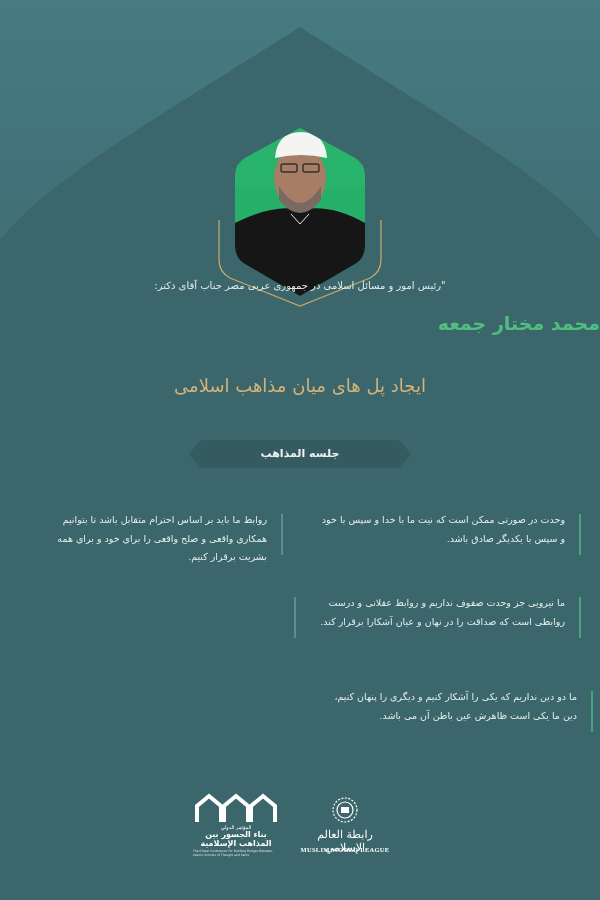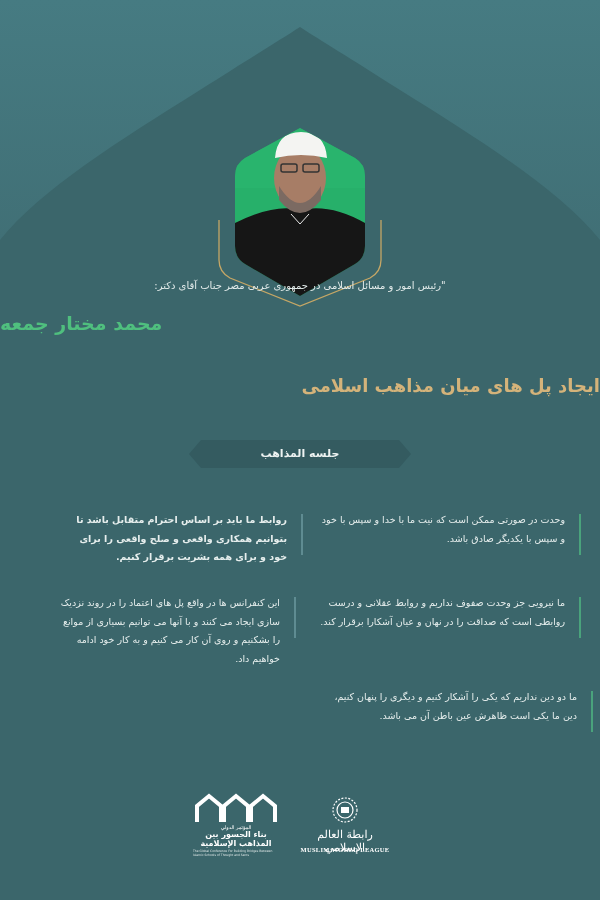--- a/index.html
+++ b/index.html
@@ -3,23 +3,23 @@
 <meta charset="utf-8">
 <style>
   html, body { margin: 0; padding: 0; }
   body { width: 600px; height: 900px; overflow: hidden; background: #3f6d73; font-family: "DejaVu Sans", sans-serif; }
   .poster { position: relative; width: 600px; height: 900px; background: linear-gradient(180deg, #467b82 0%, #3f6c72 35%, #386268 75%, #305559 100%); overflow: hidden; }
   .dome { position: absolute; left: 0; top: 0; width: 600px; height: 900px; }
   .portrait-wrap { position: absolute; left: 218px; top: 120px; width: 164px; height: 190px; }
   .portrait { position: absolute; left: 17px; top: 8px; width: 130px; height: 168px; }
   .frame { position: absolute; left: 0; top: 0; }
   .subtitle { position: absolute; top: 280px; left: 0; width: 600px; text-align: center; direction: rtl; color: #e2ebea; font-size: 10px; }
-  .name { position: absolute; top: 312px; left: 0; width: 600px; text-align: left; direction: rtl; color: #4fbf7e; font-size: 19px; font-weight: bold; }
+  .name { position: absolute; top: 312px; left: 0; width: 600px; text-align: right; direction: rtl; color: #4fbf7e; font-size: 19px; font-weight: bold; }
   .conf-pre { position: absolute; top: 361px; left: 0; width: 600px; text-align: center; direction: rtl; color: #e2ebea; font-size: 9.5px; }
-  .conf-title { position: absolute; top: 375px; left: 0; width: 600px; text-align: right; direction: rtl; color: #d4b37a; font-size: 18px; font-weight: bold; }
+  .conf-title { position: absolute; top: 375px; left: 0; width: 600px; text-align: center; direction: rtl; color: #d4b37a; font-size: 18px; font-weight: normal; }
   .session { position: absolute; left: 189px; top: 440px; width: 222px; height: 28px; }
   .session svg { position: absolute; left: 0; top: 0; }
   .session span { position: absolute; left: 0; top: 0; width: 222px; line-height: 28px; text-align: center; direction: rtl; color: #eef3f2; font-size: 11px; font-weight: bold; }
   .quote { position: absolute; direction: rtl; text-align: right; color: #e6eeed; font-size: 9.5px; line-height: 18.5px; padding-right: 16px; }
   .quote .bar { position: absolute; right: 0; top: 3px; width: 2px; background: #4aa37c; }
   .quote.left .bar { background: #5f8c92; }
   .logos { position: absolute; top: 790px; left: 0; width: 548px; height: 70px; }
   .logo1 { position: absolute; left: 193px; top: 0; width: 90px; height: 70px; }
   .logo2 { position: absolute; left: 297px; top: 0; width: 100px; height: 70px; }
   .logo-txt { color: #ffffff; direction: rtl; text-align: center; font-weight: bold; }
@@ -74,27 +74,26 @@
   </div>
   <div class="quote right" style="left:320px; top:594px; width:245px;">
     <div class="bar" style="height:41px;"></div>
     <span>ما نیرویی جز وحدت صفوف نداریم و روابط عقلانی و درست روابطی است که صداقت را در نهان و عیان آشکارا برقرار کند.</span>
   </div>
   <div class="quote right" style="left:332px; top:688px; width:245px;">
     <div class="bar" style="height:41px;"></div>
     <span>ما دو دین نداریم که یکی را آشکار کنیم و دیگری را پنهان کنیم، دین ما یکی است ظاهرش عین باطن آن می باشد.</span>
   </div>
 
-  <div class="quote left" style="left:62px; top:511px; width:225px;font-weight:bold;">
+  <div class="quote left" style="left:42px; top:511px; width:225px;">
     <div class="bar" style="height:41px;"></div>
     <span>روابط ما باید بر اساس احترام متقابل باشد تا بتوانیم همکاری واقعی و صلح واقعی را برای خود و برای همه بشریت برقرار کنیم.</span>
   </div>
   <div class="quote left" style="left:55px; top:594px; width:225px;">
     <div class="bar" style="height:41px;"></div>
-    <span>این کنفرانس ها در واقع پل های اعتماد را در روند نزدیک سازی ایجاد می کنند و با آنها می توانیم بسیاری از موانع را بشکنیم و روی آن کار می کنیم و به کار خود ادامه خواهیم داد.</span>
   </div>
 
   <div class="logos">
     <div class="logo1">
       <svg width="90" height="30" viewBox="0 0 90 30" style="position:absolute;left:0;top:2px;">
         <g fill="none" stroke="#ffffff" stroke-width="4">
           <path d="M4,30 L4,14 L16,4 L28,14 L28,30"></path>
           <path d="M31,30 L31,14 L43,4 L55,14 L55,30"></path>
           <path d="M58,30 L58,14 L70,4 L82,14 L82,30"></path>
         </g>

